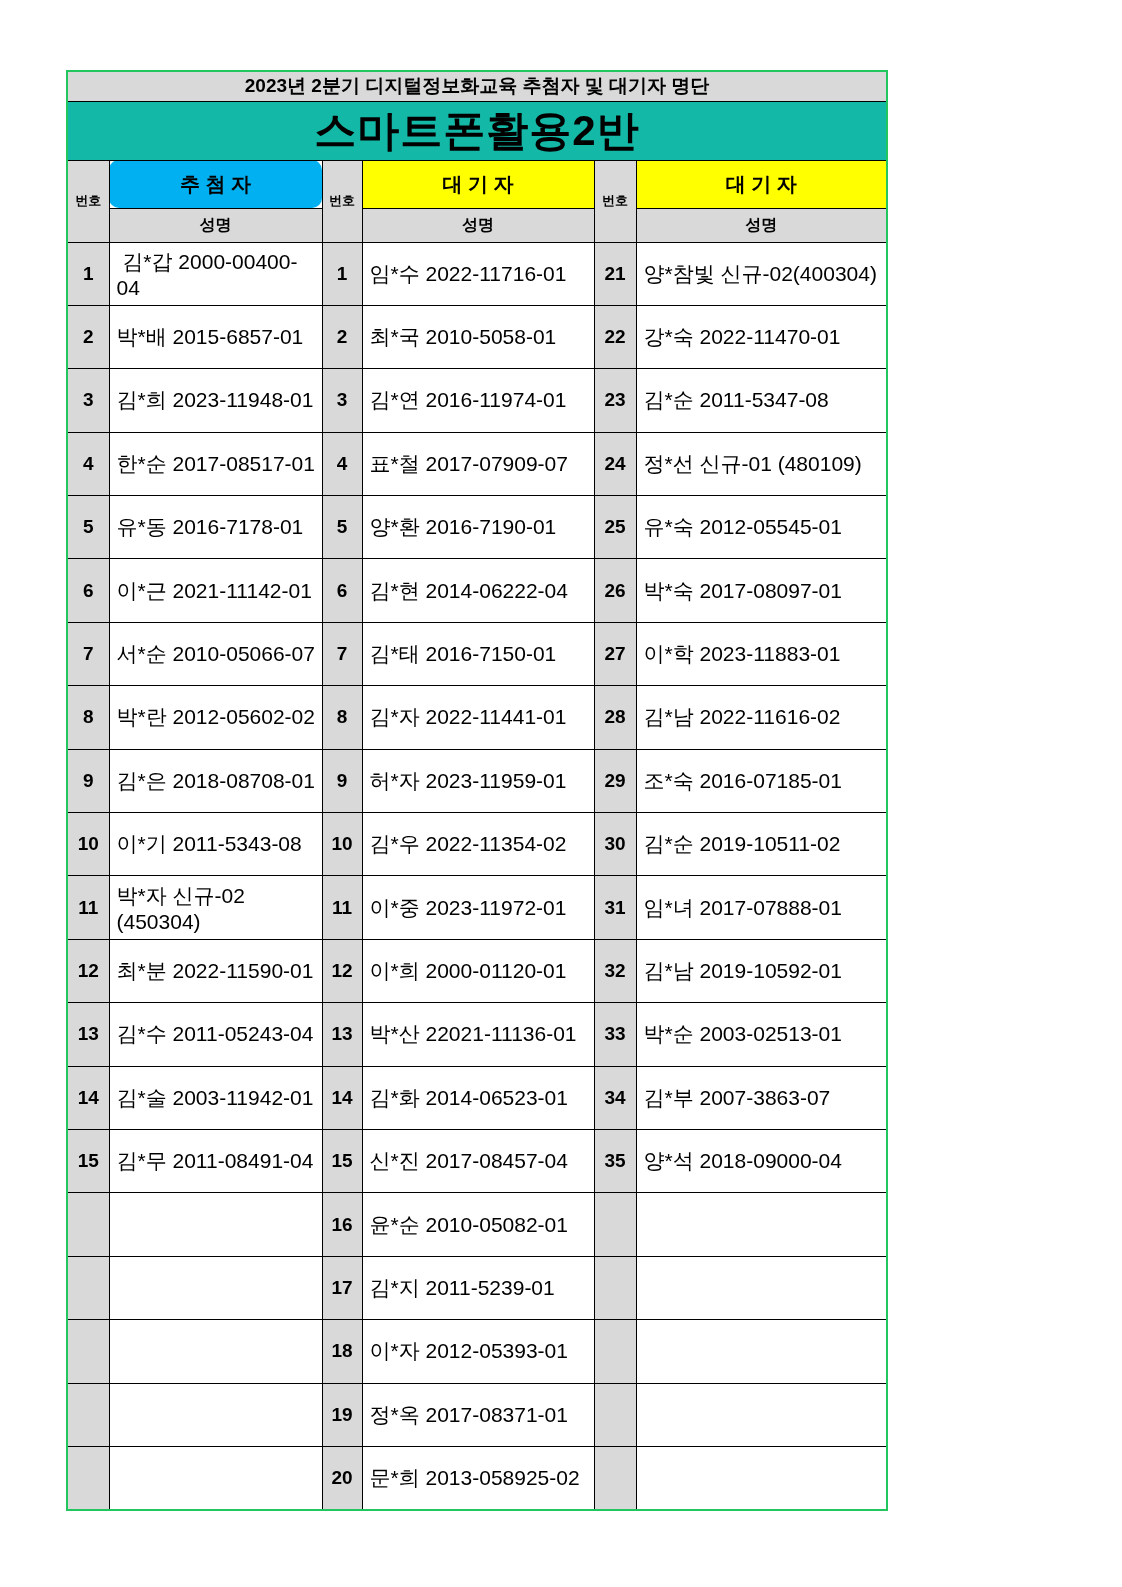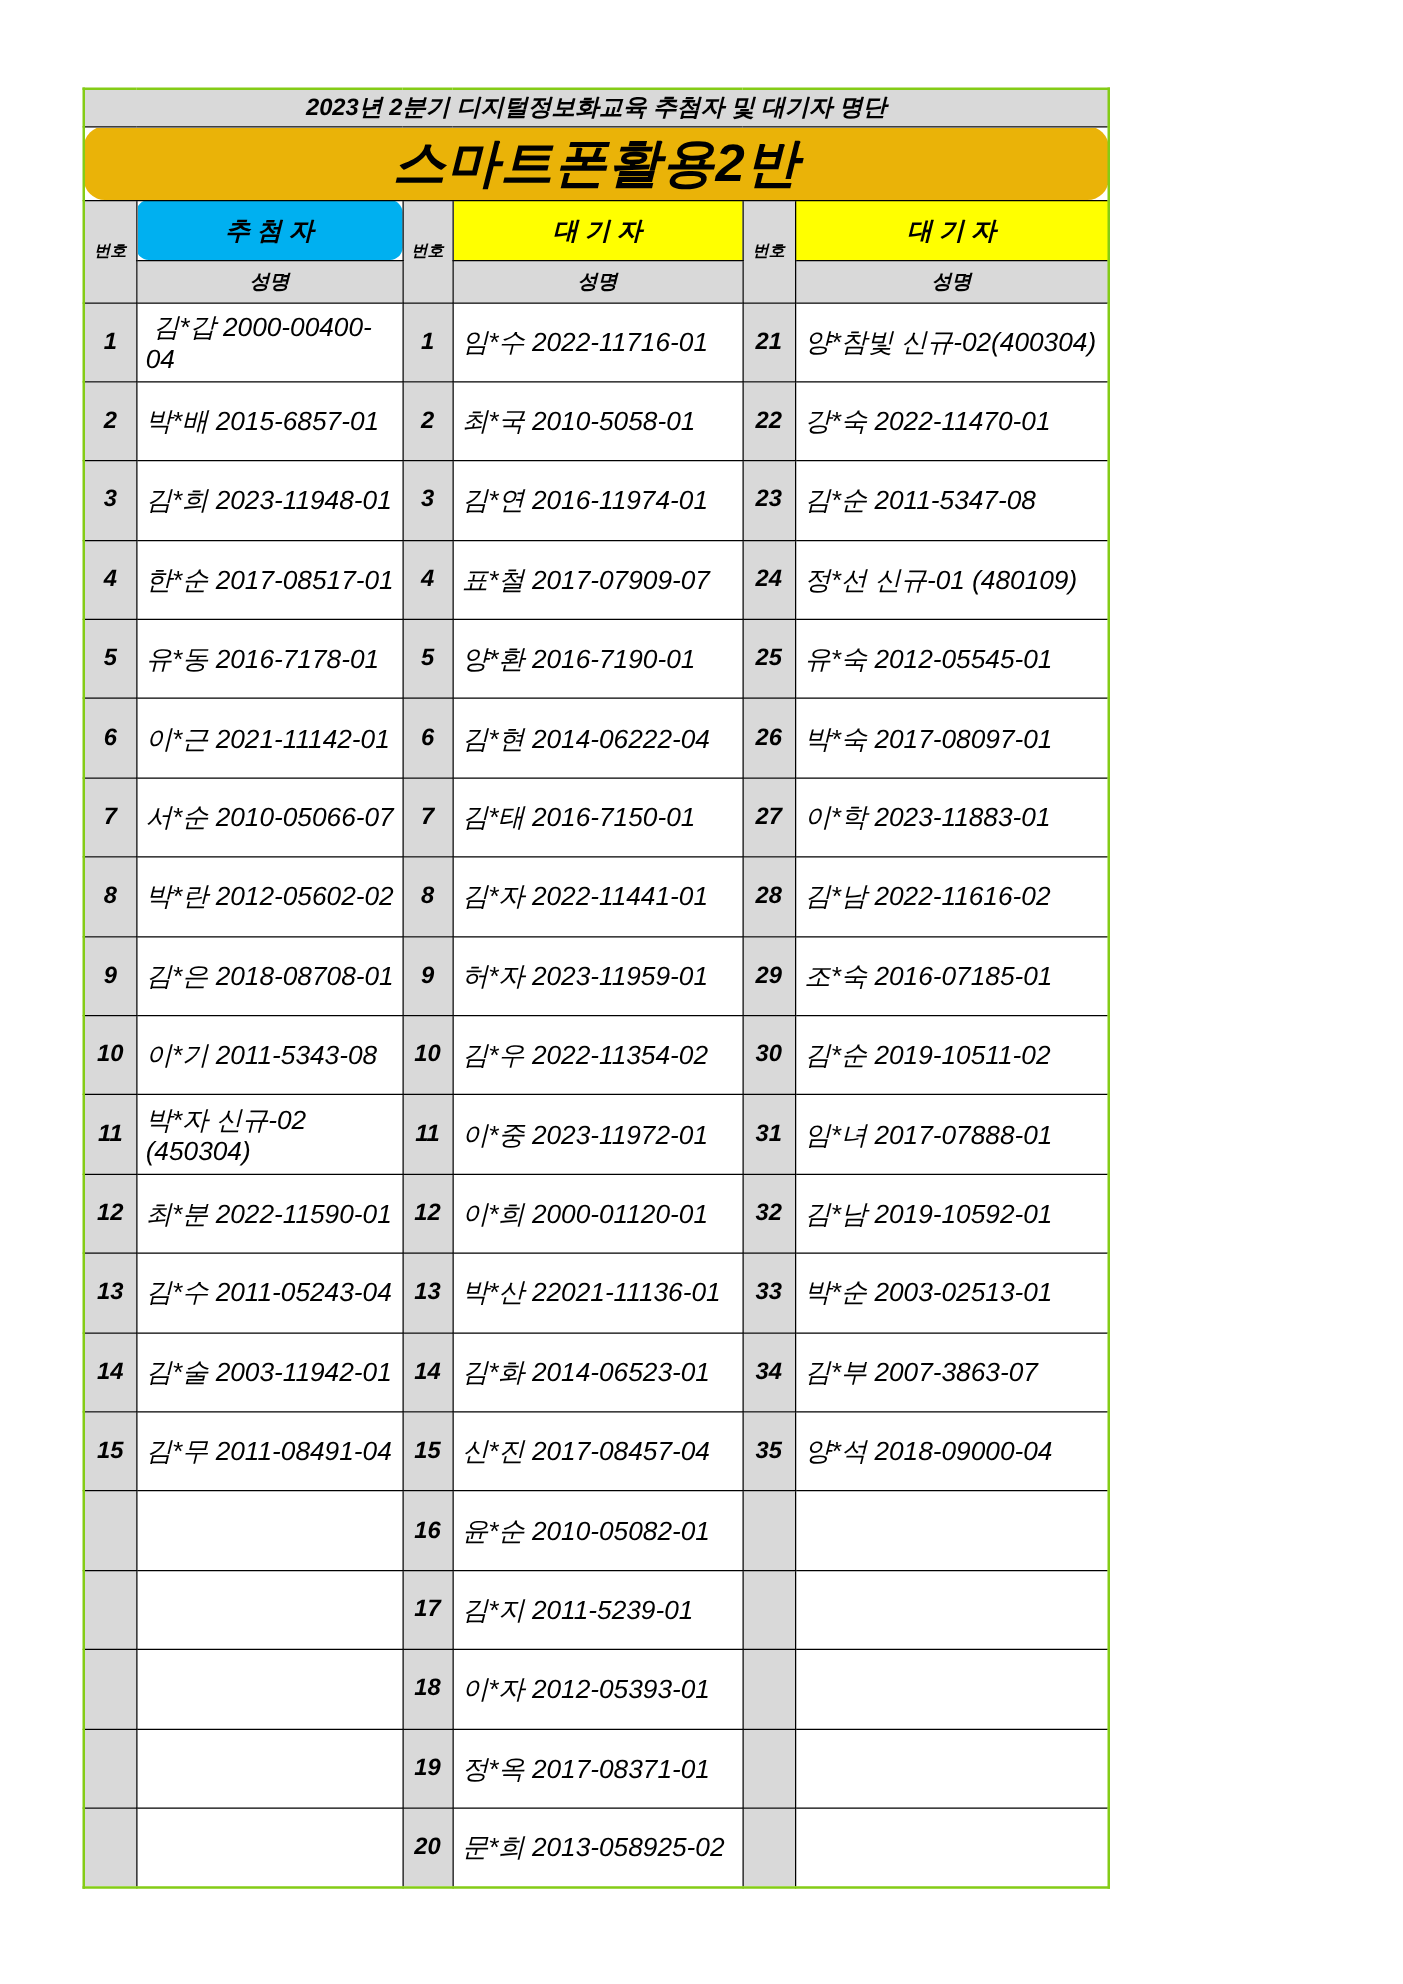--- a/index.html
+++ b/index.html
@@ -13,45 +13,43 @@
   }
   .sheet {
     position: absolute;
     left: 66px;
     top: 70px;
   }
   table.roster {
     border-collapse: collapse;
     table-layout: fixed;
     width: 820px;
-    border: 2px solid #84cc16;
-    font-style: italic;
+    border: 2px solid #22c55e;
   }
   table.roster td {
     border: 1px solid #000;
     overflow: hidden;
     box-sizing: border-box;
   }
   td.title-cell {
     height: 30px;
     background: #d9d9d9;
     text-align: center;
     vertical-align: middle;
     font-weight: bold;
     font-size: 19px;
   }
   td.class-cell {
     height: 52px;
-    background: #eab308;
+    background: #14b8a6;
     text-align: center;
     vertical-align: middle;
     font-weight: bold;
     font-size: 42px;
     letter-spacing: 1px;
-    border-radius: 17px;
   }
   td.no-head {
     background: #d9d9d9;
     text-align: center;
     vertical-align: middle;
     font-weight: bold;
     font-size: 13px;
     padding: 0;
     margin-left: 32px;
   }

